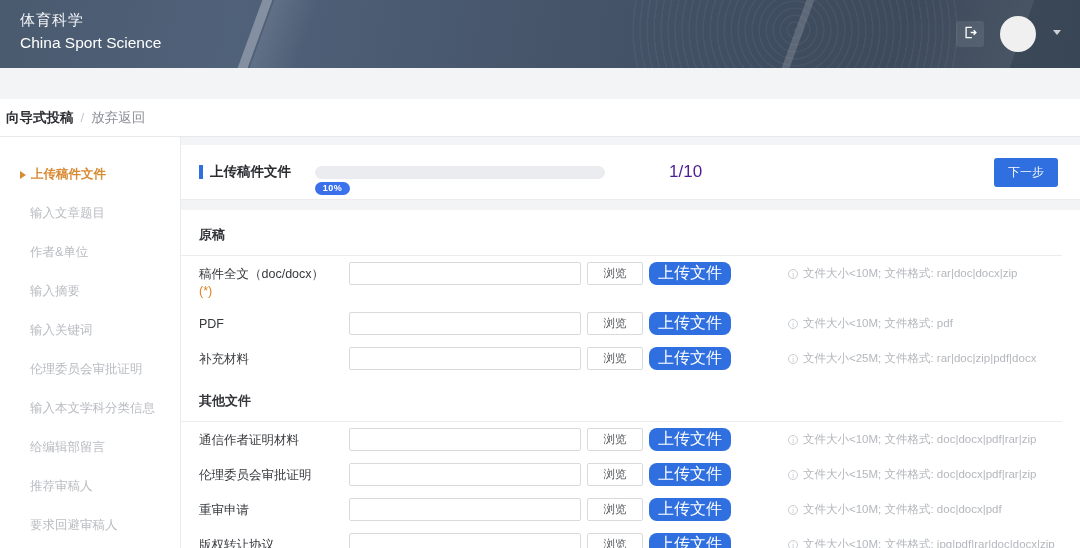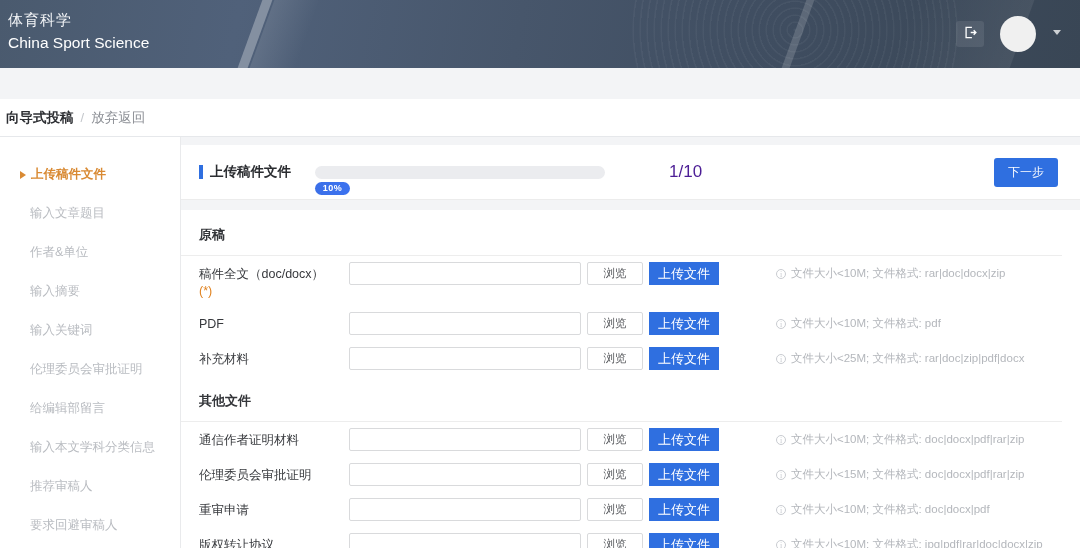--- a/index.html
+++ b/index.html
@@ -29,21 +29,21 @@
   .hdr-streak.s3 { left: 790px; width: 8px;  background: rgba(255,255,255,0.16); }
   .hdr-streak.s4 { left: 898px; width: 120px; background: linear-gradient(90deg, rgba(255,255,255,0.00), rgba(255,255,255,0.07)); }
   .hdr-rings {
     position: absolute; right: 120px; top: -120px; width: 330px; height: 300px;
     border-radius: 50%;
     background: repeating-radial-gradient(circle at 50% 50%,
       rgba(255,255,255,0.045) 0px, rgba(255,255,255,0.045) 1px,
       rgba(255,255,255,0.00) 2px, rgba(255,255,255,0.00) 7px);
     pointer-events: none;
   }
-  .brand { position: absolute; left: 8px; top: 9px; color: #fff; }
+  .brand { position: absolute; left: 20px; top: 9px; color: #fff; }
   .brand .cn { font-size: 15px; letter-spacing: 1px; line-height: 22px; color: #f2f4f7; }
   .brand .en { font-size: 15.5px; line-height: 24px; color: #ffffff; }
 
   .hdr-right { position: absolute; right: 18px; top: 0; height: 68px; display: flex; align-items: center; gap: 16px; }
   .logout-btn {
     width: 28px; height: 26px; border-radius: 3px;
     background: rgba(255,255,255,0.09);
     display: flex; align-items: center; justify-content: center;
     cursor: pointer;
   }
@@ -143,21 +143,21 @@
   }
   .browse-btn {
     margin-left: 6px; width: 56px; height: 23px; background: #fff;
     border: 1px solid #d9dadc; border-radius: 2px;
     font-size: 11.5px; color: #585a5e; cursor: pointer; font-family: inherit;
     flex-shrink: 0;
     text-align: center;
   }
   .upload-btn {
     margin-left: 6px; height: 23px; background: #2f6fe0; border: none;
-    border-radius: 0; color: #fff; font-size: 13px; padding: 0 9px;
+    border-radius: 8px; color: #fff; font-size: 16px; padding: 0 9px;
     cursor: pointer; font-family: inherit; flex-shrink: 0;
   }
   .fhint {
     margin-left: 57px; font-size: 11.5px; color: #b4b7bc; display: flex;
     align-items: center; padding-top: 4px; white-space: nowrap;
   }
   .info-ico {
     width: 10px; height: 10px; border-radius: 50%; border: 1px solid #c9ccd1;
     color: #c9ccd1; font-size: 8px; line-height: 9px; text-align: center;
     margin-right: 5px; flex-shrink: 0; font-family: "Liberation Serif", serif;
@@ -222,24 +222,24 @@
         <div class="side-item">
           <span>输入摘要</span>
         </div>
         <div class="side-item">
           <span>输入关键词</span>
         </div>
         <div class="side-item">
           <span>伦理委员会审批证明</span>
         </div>
         <div class="side-item">
+          <span>输入本文学科分类信息</span>
+        </div>
+        <div class="side-item">
           <span>给编辑部留言</span>
-        </div>
-        <div class="side-item">
-          <span>输入本文学科分类信息</span>
         </div>
         <div class="side-item">
           <span>推荐审稿人</span>
         </div>
         <div class="side-item">
           <span>要求回避审稿人</span>
         </div>
       </div>
 
     <div class="content">

